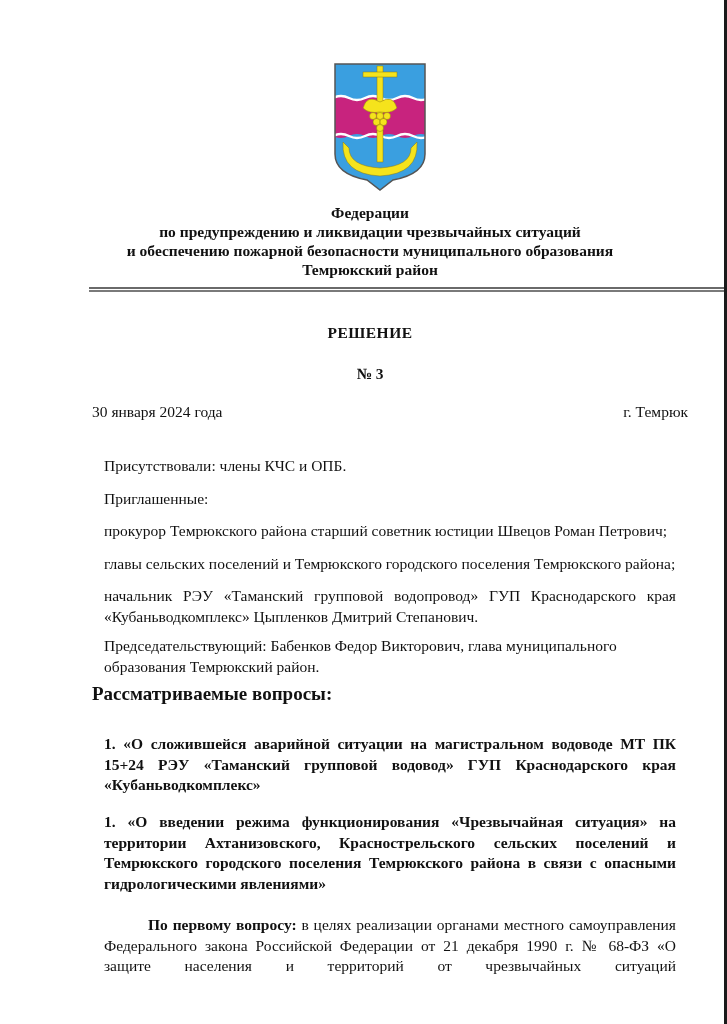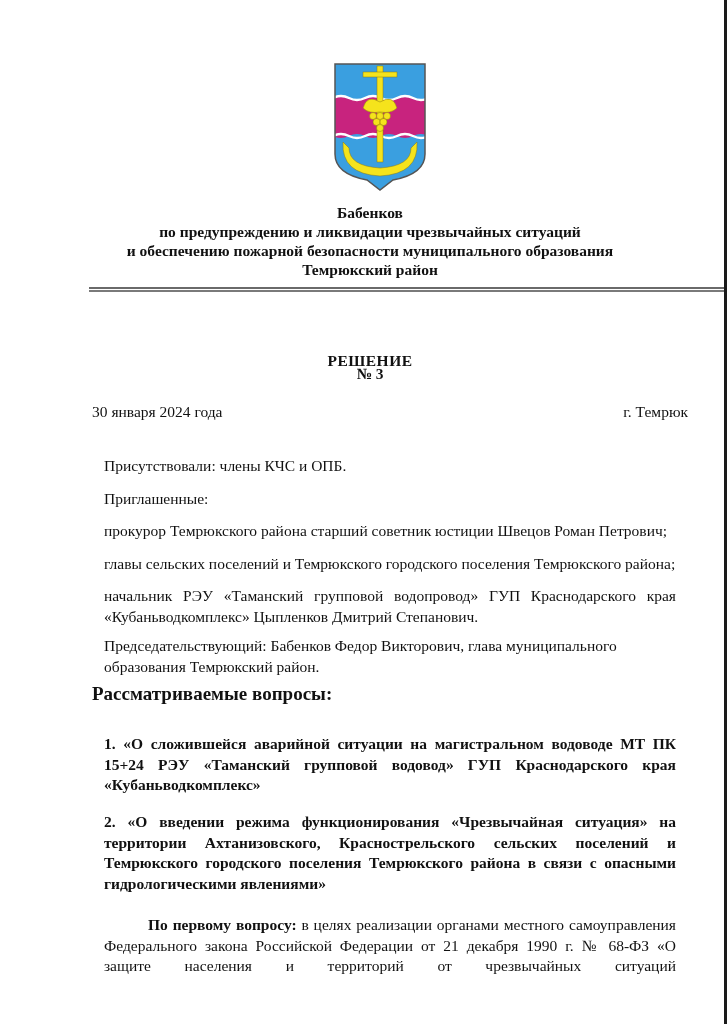--- a/index.html
+++ b/index.html
@@ -60,21 +60,21 @@
       background: #7a7a7a;
     }
     .title {
       position: absolute;
       left: 60px;
       width: 620px;
       text-align: center;
       font-weight: bold;
       font-size: 15.5px;
     }
-    .title-main { top: 324px; letter-spacing: 0.5px; margin-top: 28px; }
+    .title-main { top: 324px; letter-spacing: 0.5px; }
     .title-num { top: 365px; }
     .date-row {
       position: absolute;
       left: 92px;
       top: 403px;
       width: 596px;
       display: flex;
       justify-content: space-between;
       font-size: 15.5px;
     }
@@ -141,21 +141,21 @@
       <circle cx="54" cy="54" r="3.5" fill="#f5e31c" stroke="#8a7a10" stroke-width="0.5"></circle>
       <circle cx="43.5" cy="60" r="3.5" fill="#f5e31c" stroke="#8a7a10" stroke-width="0.5"></circle>
       <circle cx="50.5" cy="60" r="3.5" fill="#f5e31c" stroke="#8a7a10" stroke-width="0.5"></circle>
       <circle cx="47" cy="66" r="3.5" fill="#f5e31c" stroke="#8a7a10" stroke-width="0.5"></circle>
     </g>
     <path d="M2 2 H92 V92 Q92 112 60 118 L47 128 L34 118 Q2 112 2 92 Z" fill="none" stroke="#555555" stroke-width="1.5"></path>
   </svg>
 </div>
 
 <div class="header-block">
-  <div>Бабенков</div>
+  <div>Федерации</div>
   <div>по предупреждению и ликвидации чрезвычайных ситуаций</div>
   <div>и обеспечению пожарной безопасности муниципального образования</div>
   <div>Темрюкский район</div>
 </div>
 
 <div class="separator">
   <div class="line1"></div>
   <div class="gap"></div>
   <div class="line2"></div>
 </div>
@@ -180,18 +180,18 @@
   <p style="text-align:left;">Председательствующий: Бабенков Федор Викторович, глава муниципального образования Темрюкский район.</p>
 </div>
 
 <div class="questions-heading">Рассматриваемые вопросы:</div>
 
 <div class="body-text q1">
   <p> 1.  «О сложившейся аварийной ситуации на магистральном водоводе МТ ПК 15+24 РЭУ «Таманский групповой водовод» ГУП Краснодарского края «Кубаньводкомплекс»</p>
 </div>
 
 <div class="body-text q2">
-  <p>2. «О введении режима функционирования «Чрезвычайная ситуация» на территории Ахтанизовского, Краснострельского сельских поселений и Темрюкского городского поселения Темрюкского района в связи с опасными гидрологическими явлениями»</p>
+  <p>1. «О введении режима функционирования «Чрезвычайная ситуация» на территории Ахтанизовского, Краснострельского сельских поселений и Темрюкского городского поселения Темрюкского района в связи с опасными гидрологическими явлениями»</p>
 </div>
 
 <div class="body-text first-answer">
   <p><span class="bold-inline">По первому вопросу:</span><span> в целях реализации органами местного самоуправления Федерального закона Российской Федерации от 21 декабря 1990 г. № 68-ФЗ «О защите населения и территорий от чрезвычайных ситуаций</span></p>
 </div>
 
 </body></html>

